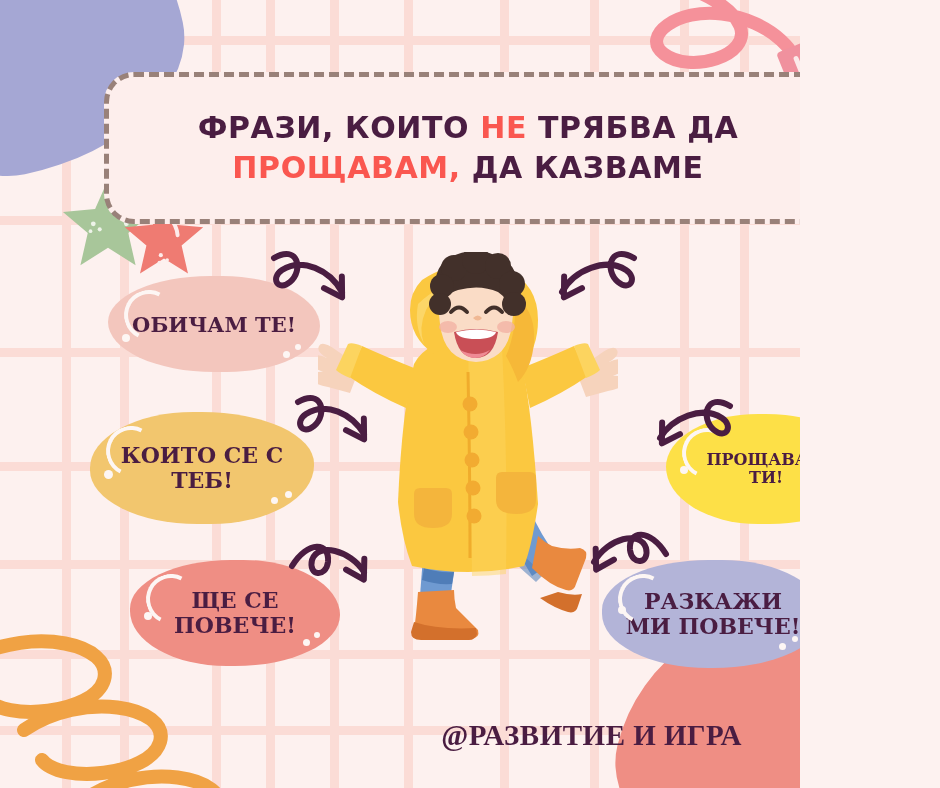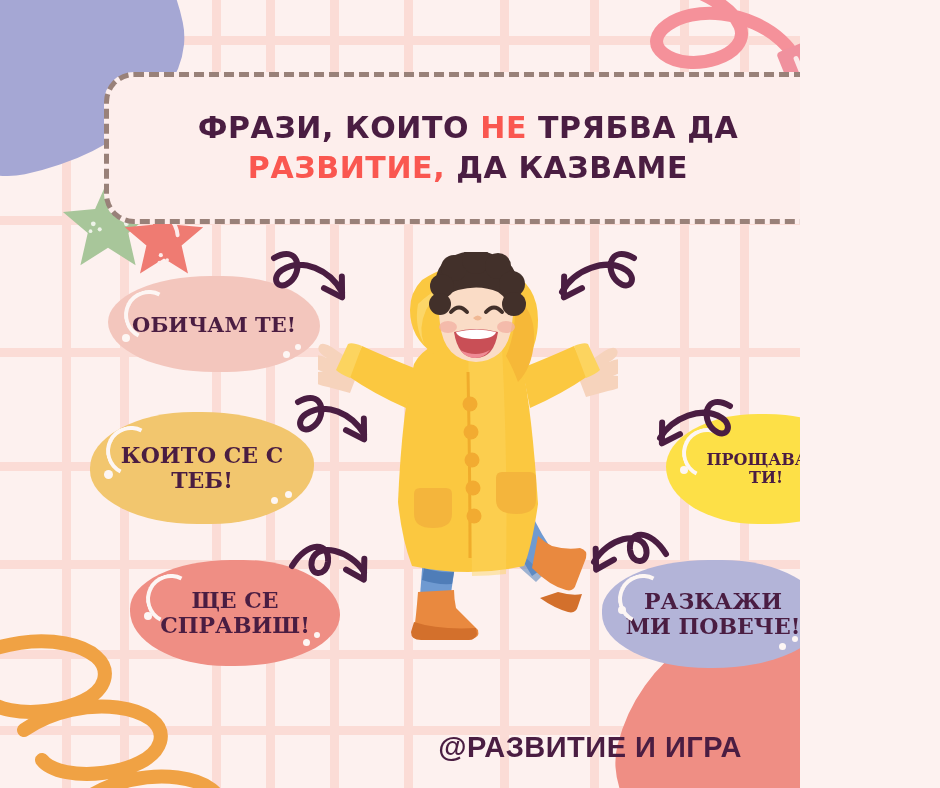--- a/index.html
+++ b/index.html
@@ -107,22 +107,22 @@
 
   
   .arrow{position:absolute;}
 
   
   .kid{position:absolute;left:318px;top:252px;width:300px;height:392px;}
 
   
   .watermark{
     position:absolute;
-    right:58px;bottom:24px;
-    font-family:Liberation Sans, sans-serif;
+    right:58px;bottom:36px;
+    font-family:Liberation Serif, serif;
     font-weight:bold;
     font-size:29px;
     letter-spacing:.5px;
     color:#4a1d42;
   }
 </style>
 </head>
 <body>
 
 <div id="poster">
@@ -189,21 +189,21 @@
   </div>
   <div class="card" style="left:820px;top:122px;width:62px;height:42px;background:#f3c6bd;transform:rotate(-4deg)"></div>
   <div class="card" style="left:826px;top:126px;width:62px;height:42px;background:#9b9fd2;transform:rotate(-3deg)">
     <div class="shine" style="left:16px;top:10px;width:26px;height:5px;"></div>
     <div class="shine" style="left:11px;top:11px;width:6px;height:6px;border-radius:50%;"></div>
   </div>
 
   <div class="title-panel">
     <div class="title-text">
       <span>ФРАЗИ, КОИТО </span><span class="hl">НЕ</span><span> ТРЯБВА ДА</span><br>
-      <span class="hl">РАЗВИТИЕ,</span><span>  ДА КАЗВАМЕ</span><br>
+      <span class="hl">ПРОЩАВАМ,</span><span>  ДА КАЗВАМЕ</span><br>
     </div>
   </div>
 
   <div class="bubble" style="left:108px;top:276px;width:212px;height:96px;background:#f3c6bd;
               border-radius:48% 46% 44% 50% / 48% 52% 48% 52%;font-size:21px;">
     <span class="hl-arc"></span>
     <span class="dotA" style="left:14px;top:58px;width:8px;height:8px;"></span>
     <span class="dotB" style="right:30px;bottom:14px;width:7px;height:7px;"></span>
     <span class="dotC" style="right:19px;bottom:22px;width:6px;height:6px;"></span>
     <span>ОБИЧАМ ТЕ!</span>
@@ -217,21 +217,21 @@
     <span class="dotC" style="right:22px;bottom:26px;width:7px;height:7px;"></span>
     <span>КОИТО СЕ С ТЕБ!</span>
   </div>
 
   <div class="bubble" style="left:130px;top:560px;width:210px;height:106px;background:#ef8e84;
               border-radius:48% 46% 50% 46% / 46% 52% 48% 52%;font-size:22px;line-height:1.12;">
     <span class="hl-arc"></span>
     <span class="dotA" style="left:14px;top:52px;width:8px;height:8px;"></span>
     <span class="dotB" style="right:30px;bottom:20px;width:7px;height:7px;"></span>
     <span class="dotC" style="right:20px;bottom:28px;width:6px;height:6px;"></span>
-    <span>ЩЕ СЕ СПРАВИШ!</span>
+    <span>ЩЕ СЕ ПОВЕЧЕ!</span>
   </div>
 
 
   <div class="bubble" style="left:666px;top:414px;width:200px;height:110px;background:#fde047;
               border-radius:46% 50% 48% 46% / 48% 50% 46% 52%;font-size:16px;line-height:1.12;">
     <span class="hl-arc"></span>
     <span class="dotA" style="left:14px;top:52px;width:8px;height:8px;"></span>
     <span class="dotB" style="right:34px;bottom:22px;width:7px;height:7px;"></span>
     <span class="dotC" style="right:22px;bottom:30px;width:6px;height:6px;"></span>
     <span>ПРОЩАВАМ ТИ!</span>

